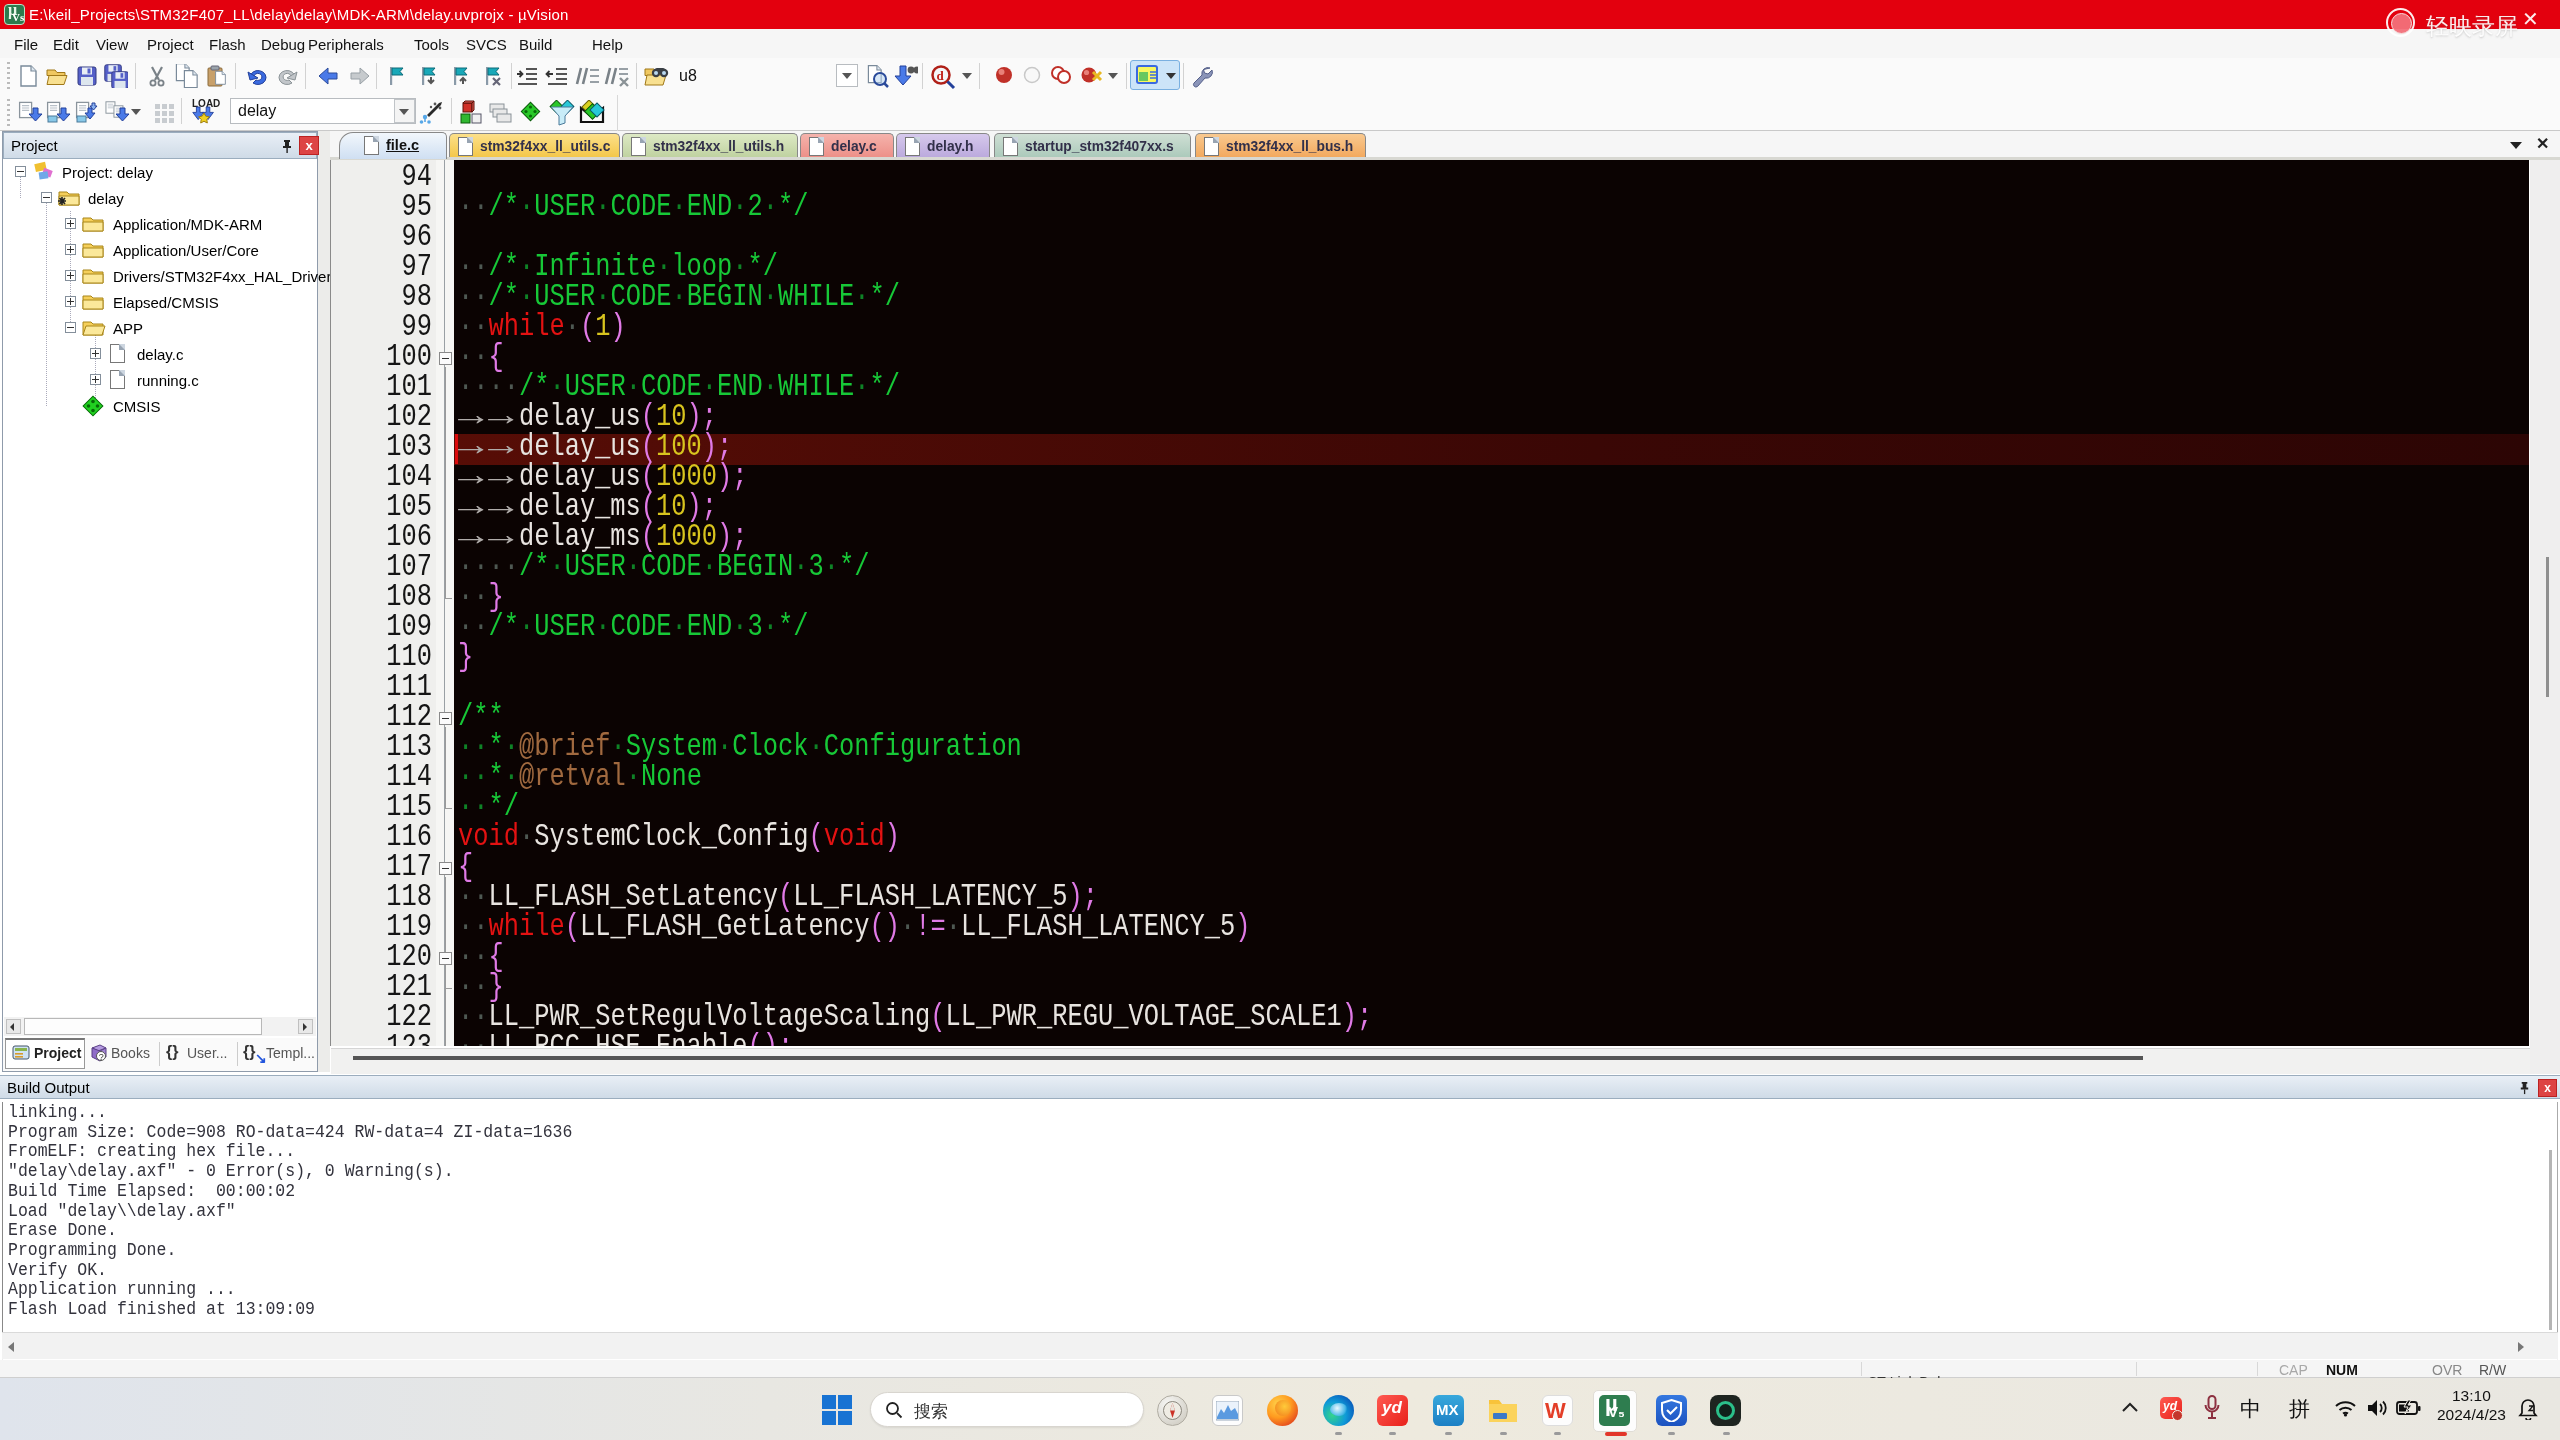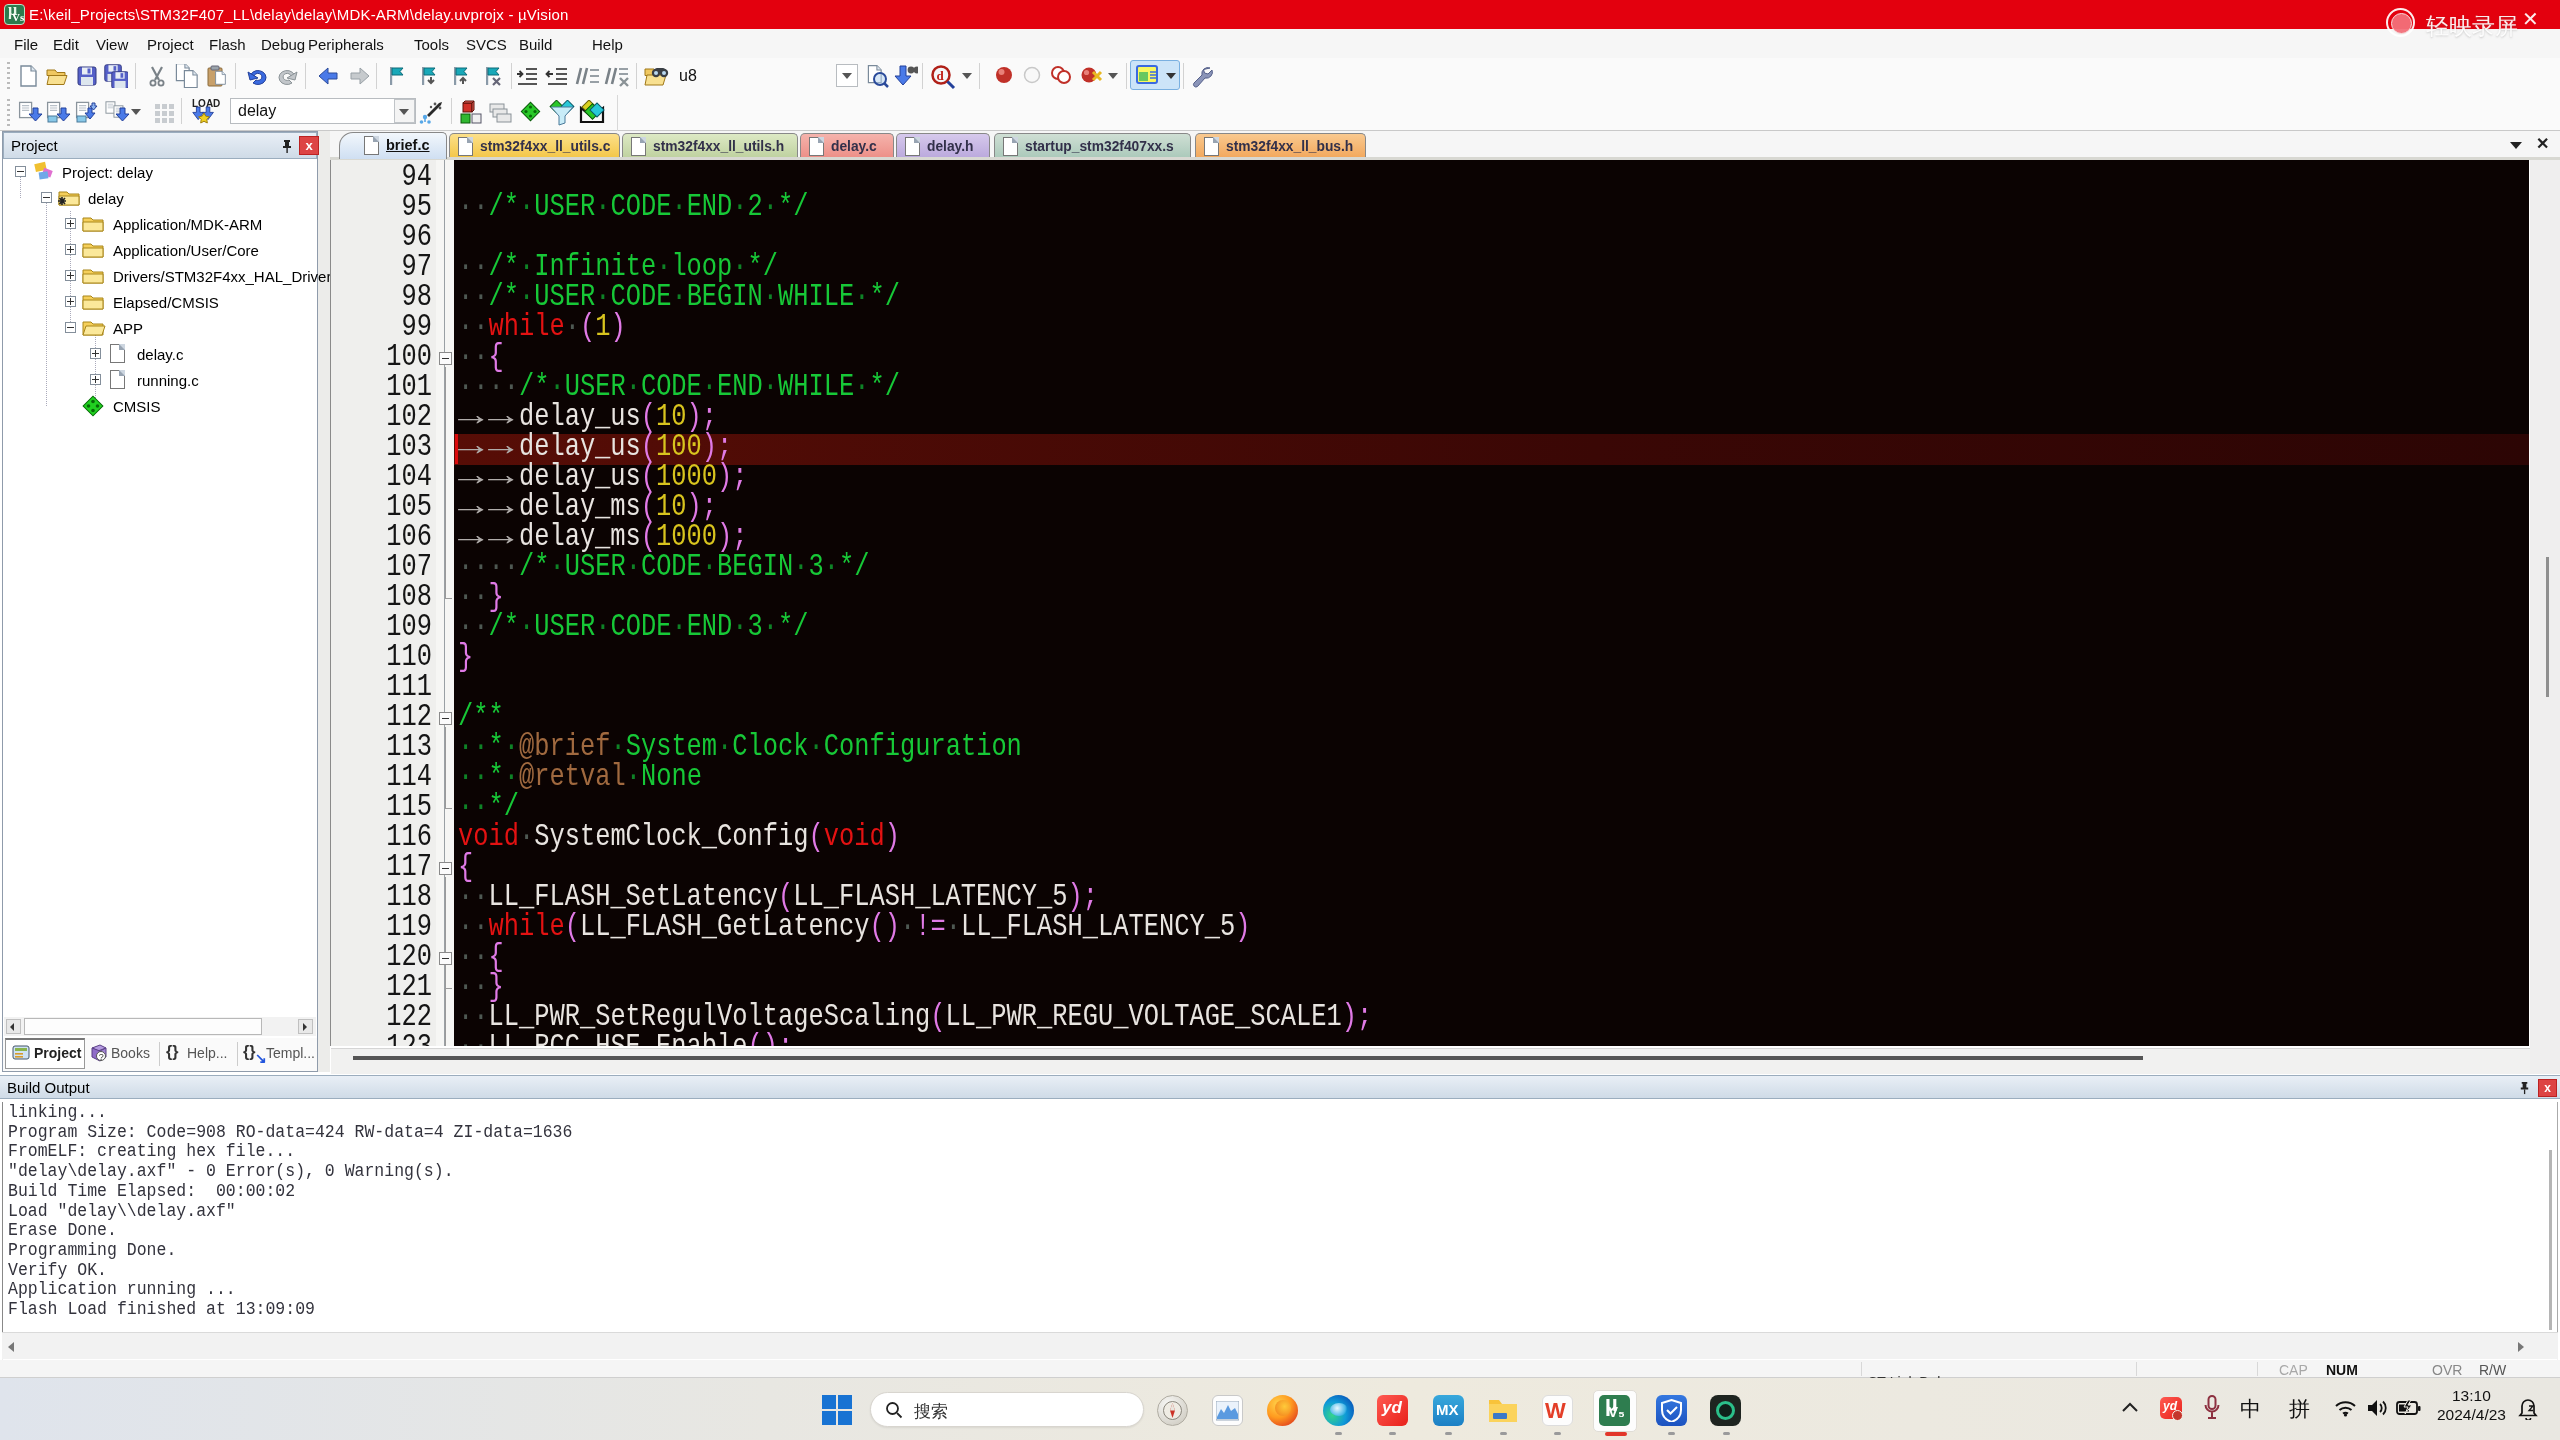--- a/index.html
+++ b/index.html
@@ -546,32 +546,32 @@
     <svg class="abs" style="left:86px;top:6px" width="20" height="18">
         <path d="M3 4l8-3 6 3-8 3z" fill="#b49ae0" stroke="#5a3f86"></path>
         <path d="M3 4v9l8 4V7z" fill="#8f6cc8" stroke="#5a3f86"></path>
         <path d="M17 4v9l-6 4V7z" fill="#a284d4" stroke="#5a3f86"></path>
         <circle cx="12" cy="12" r="4.5" fill="#fff" stroke="#555"></circle>
         <text x="9.8" y="15.5" font-size="9" fill="#333">?</text>
       </svg>
     <span class="abs" style="left:108px;top:7px;color:#555">Books</span>
     <div class="abs" style="left:156px;top:4px;width:1px;height:24px;background:#ccc"></div>
     <span class="abs" style="left:163px;top:5px;color:#333;font-weight:bold;font-size:16px">{}</span>
-    <span class="abs" style="left:184px;top:7px;color:#555">Help...</span>
+    <span class="abs" style="left:184px;top:7px;color:#555">User...</span>
     <div class="abs" style="left:234px;top:4px;width:1px;height:24px;background:#ccc"></div>
     <span class="abs" style="left:240px;top:5px;color:#333;font-weight:bold;font-size:16px">{}</span>
     <span class="abs" style="left:252px;top:12px;color:#2255dd;font-weight:bold">↘</span>
     <span class="abs" style="left:263px;top:7px;color:#555">Templ...</span>
   </div>
 </div>
 <div id="editor">
 <div id="tabbar">
 <div class="tab" style="left:9px;width:108px;background:linear-gradient(#f2f7fc,#cfdff2);top:1px;height:27px;z-index:5;border-radius:14px 5px 0 0">
         <span class="di doc" style="left:24px"></span>
-        <span class="tl" style="left:46px;font-size:14.5px;top:4px;text-decoration:underline;color:#111">brief.c</span>
+        <span class="tl" style="left:46px;font-size:14.5px;top:4px;text-decoration:underline;color:#111">file.c</span>
       </div>
 <div class="tab" style="left:119px;width:171px;background:linear-gradient(#fce08a,#f3c544);">
 <span class="di doc"></span>
 <span class="tl" style="">stm32f4xx_ll_utils.c</span>
       </div>
 <div class="tab" style="left:292px;width:176px;background:linear-gradient(#dde9c4,#bdd09e);">
 <span class="di doc"></span>
 <span class="tl" style="">stm32f4xx_ll_utils.h</span>
       </div>
 <div class="tab" style="left:470px;width:94px;background:linear-gradient(#f5b3ac,#ec8d85);">

